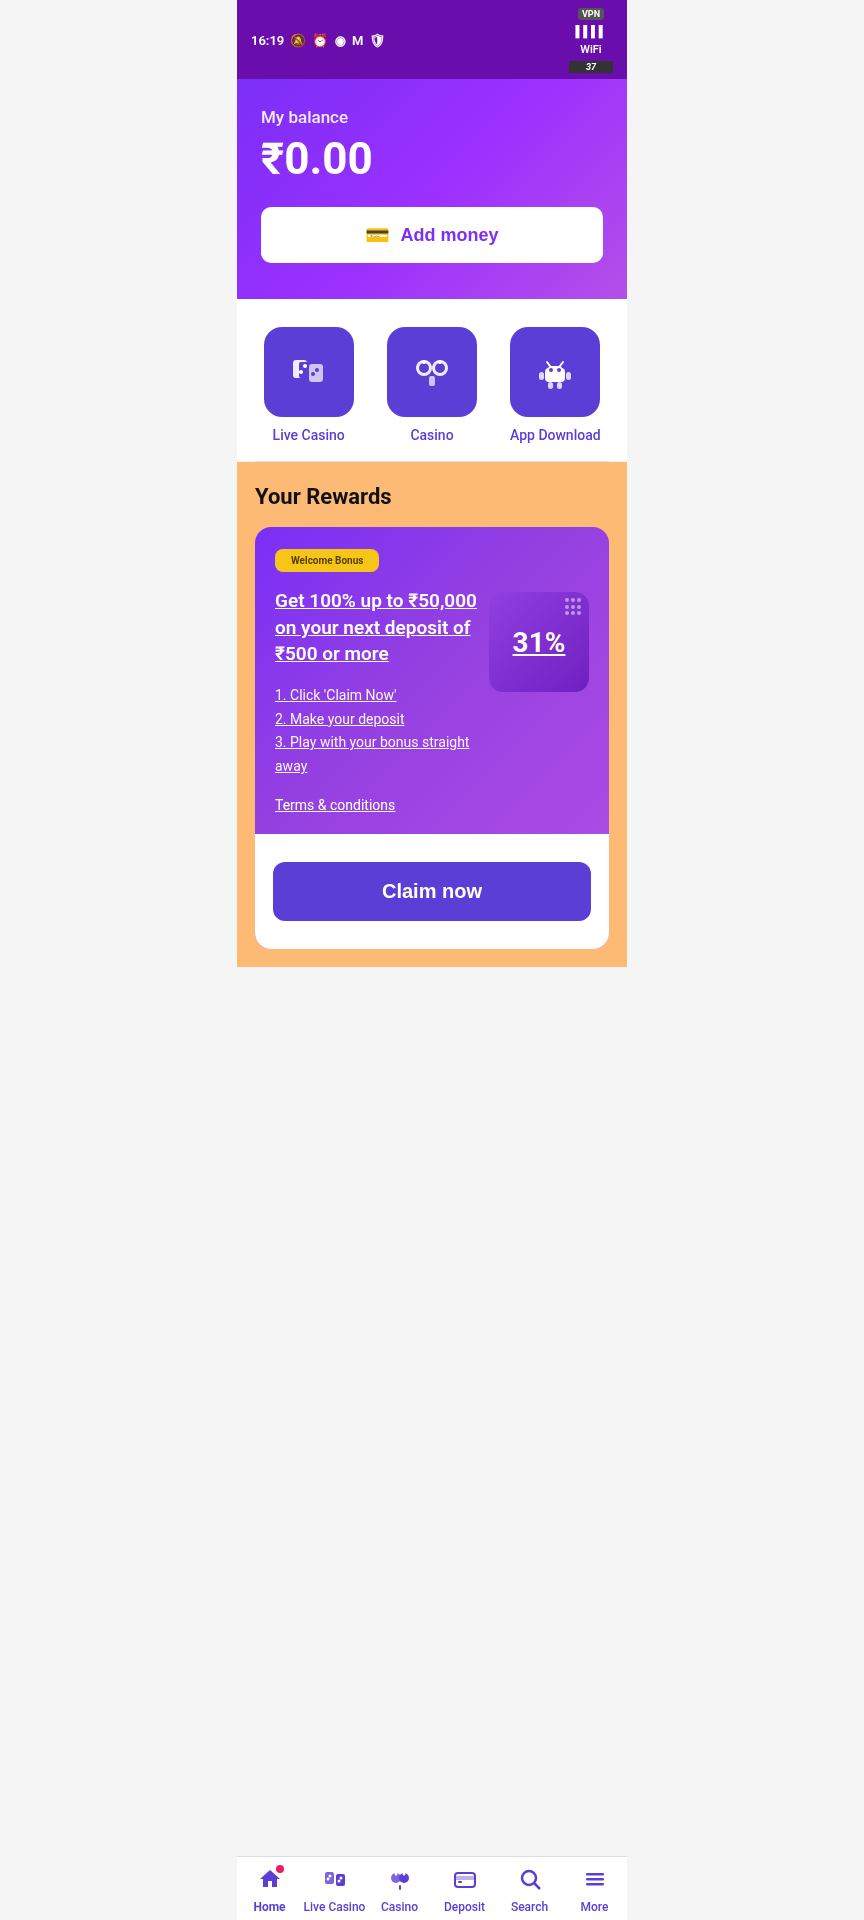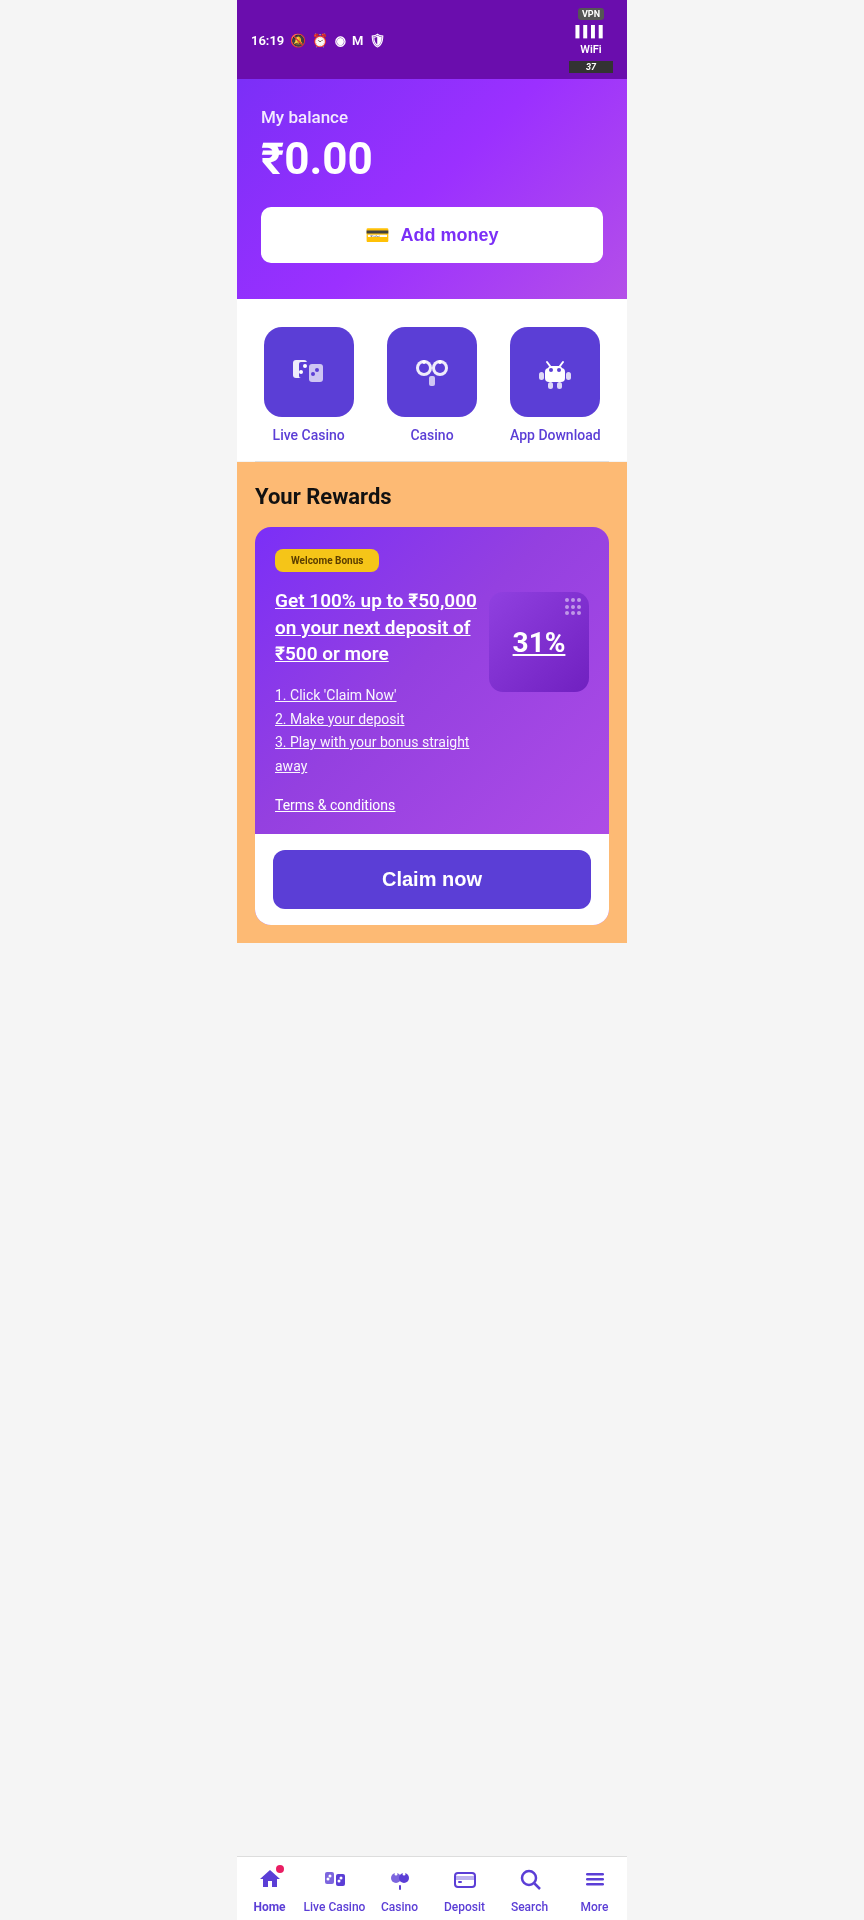--- a/index.html
+++ b/index.html
@@ -210,21 +210,21 @@
       height: 18px;
       opacity: 0.5;
       display: grid;
       grid-template-columns: repeat(3, 4px);
       gap: 2px;
     }
     .dot { width: 4px; height: 4px; background: white; border-radius: 50%; }
 
     .claim-btn-wrapper {
       background: white;
-      padding: 16px 18px;
+      padding: 28px 18px;
     }
     .claim-btn {
       background: #5b3ed6;
       color: white;
       border: none;
       border-radius: 12px;
       padding: 18px;
       width: 100%;
       font-size: 20px;
       font-weight: 600;

